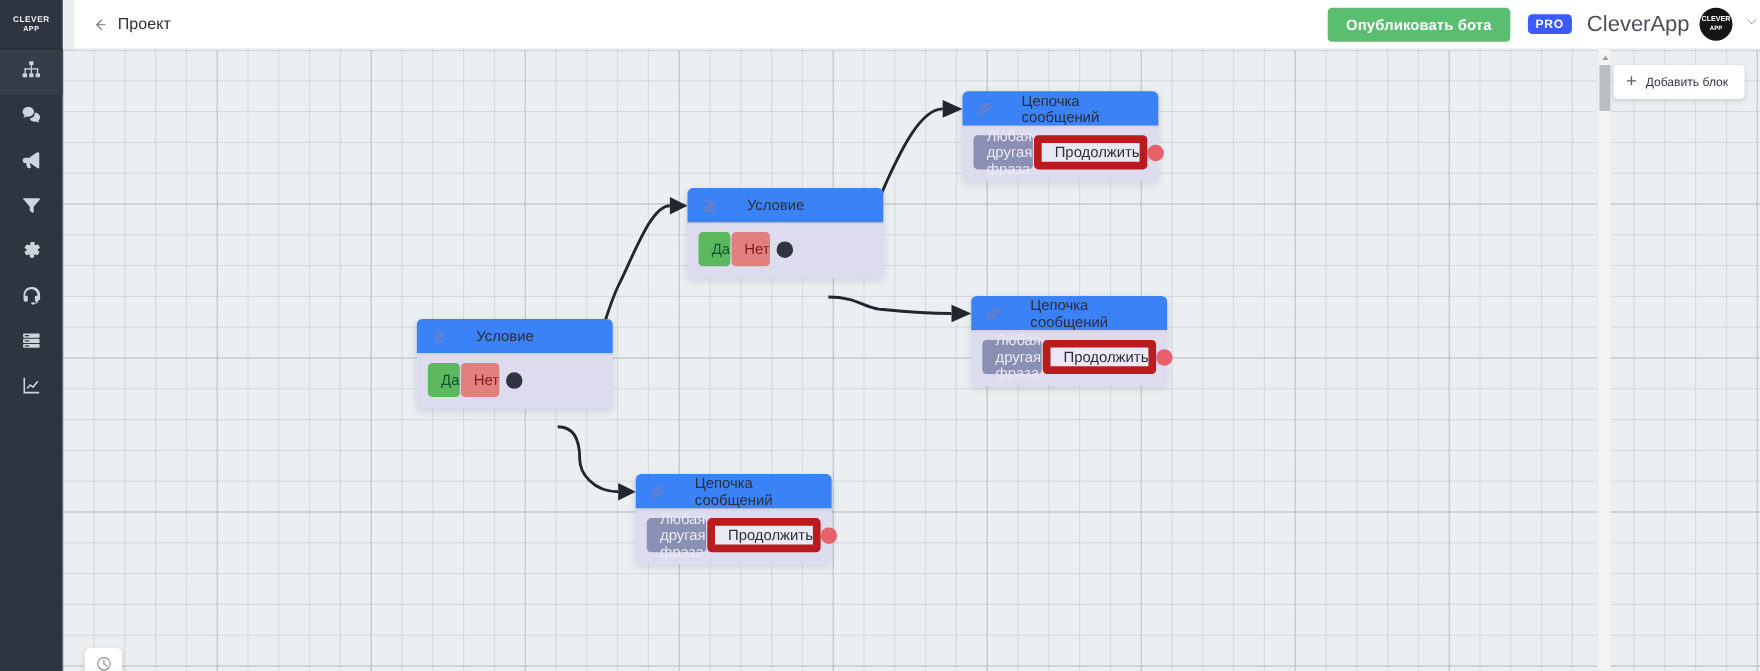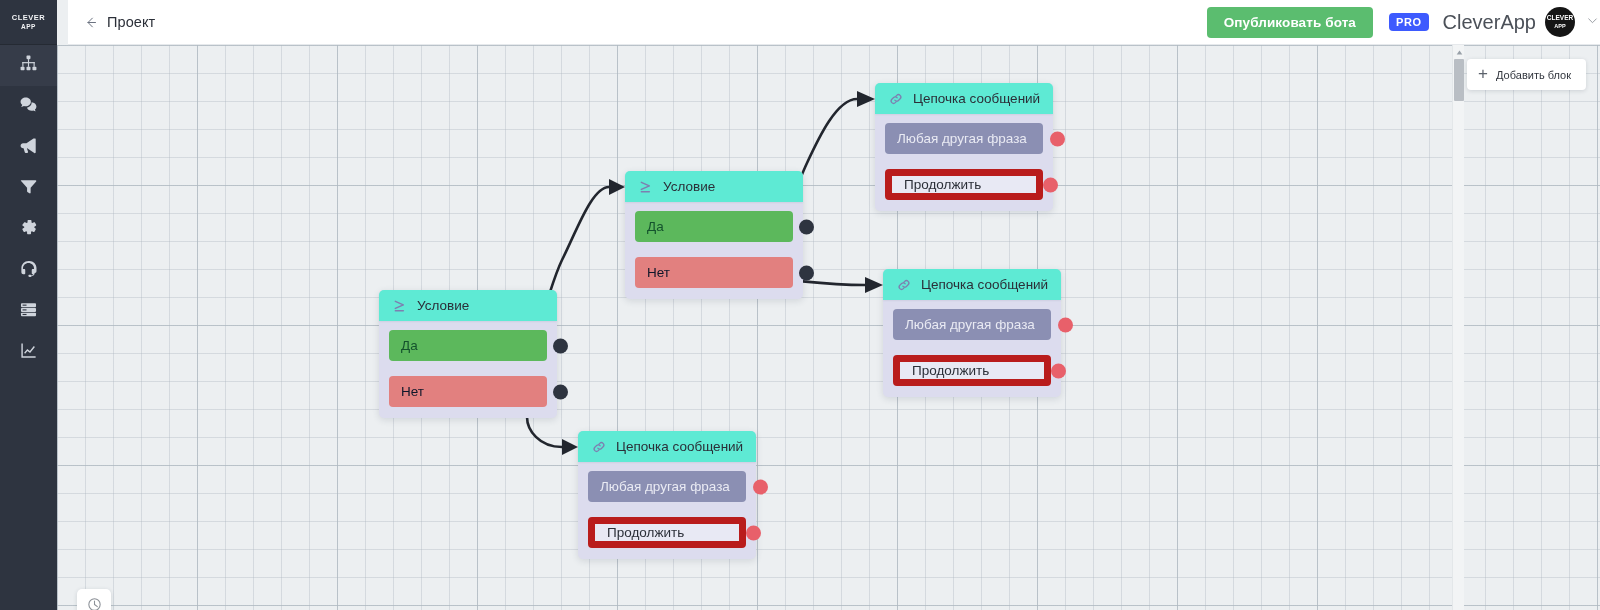--- a/index.html
+++ b/index.html
@@ -147,41 +147,41 @@
 
   
   .node {
     position: absolute;
     background: #dcdcee;
     border-radius: 5px;
     box-shadow: 0 2px 7px rgba(45,55,80,.14);
     z-index: 10;
   }
   .node-header {
-    background: #5eead4;
+    background: #3b82f6;
     border-radius: 5px 5px 0 0;
     height: 31px;
     display: flex; align-items: center;
-    padding-left: 12px; gap: 9px;
+    padding-left: 12px; gap: 25px;
     box-shadow: 0 1px 2px rgba(45,55,80,.07);
   }
   .node-header .hicon { width: 17px; height: 17px; display:flex; align-items:center; justify-content:center;}
   .node-header .hicon svg { width: 16px; height: 16px; }
   .node-header .htext { font-size: 13.5px; color: #2b2f38; }
-  .node-body { padding: 9px 10px 11px 10px; display:flex; flex-direction:column; gap: 15px; text-align: center;}
+  .node-body { padding: 9px 10px 11px 10px; display:flex; flex-direction:row; gap: 1px;}
 
   .port {
     position: relative;
     height: 31px; border-radius: 4px;
     display: flex; align-items: center;
     padding-left: 12px;
     font-size: 13.5px;
   }
   .port.yes { background: #5cb85c; color: #14532d; }
-  .port.no  { background: #e2807f; color: #0f172a; }
+  .port.no  { background: #e2807f; color: #7f1d1d; }
   .port.phrase { background: #8b8fb3; color: #e9eaf3; }
   .port.continue { background: #e8e9f4; color: #2b2f38; border: 7px solid #b91c1c;}
 
   .dot-out {
     position: absolute; right: -21px; top: 50%;
     transform: translateY(-50%);
     width: 15px; height: 15px; border-radius: 50%;
     background: #2e3440; cursor: pointer;
   }
   .dot-in-right {

